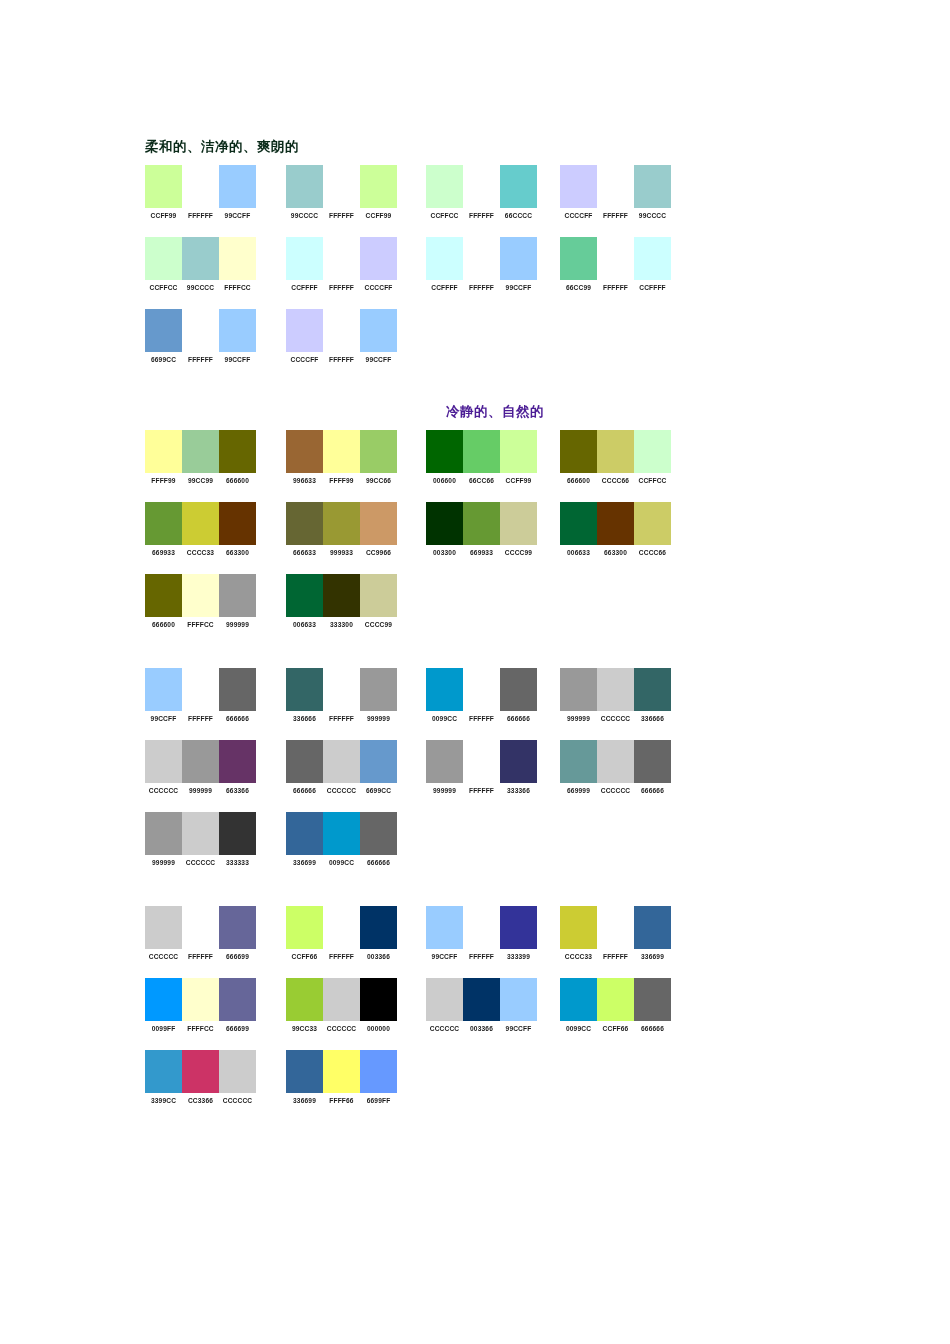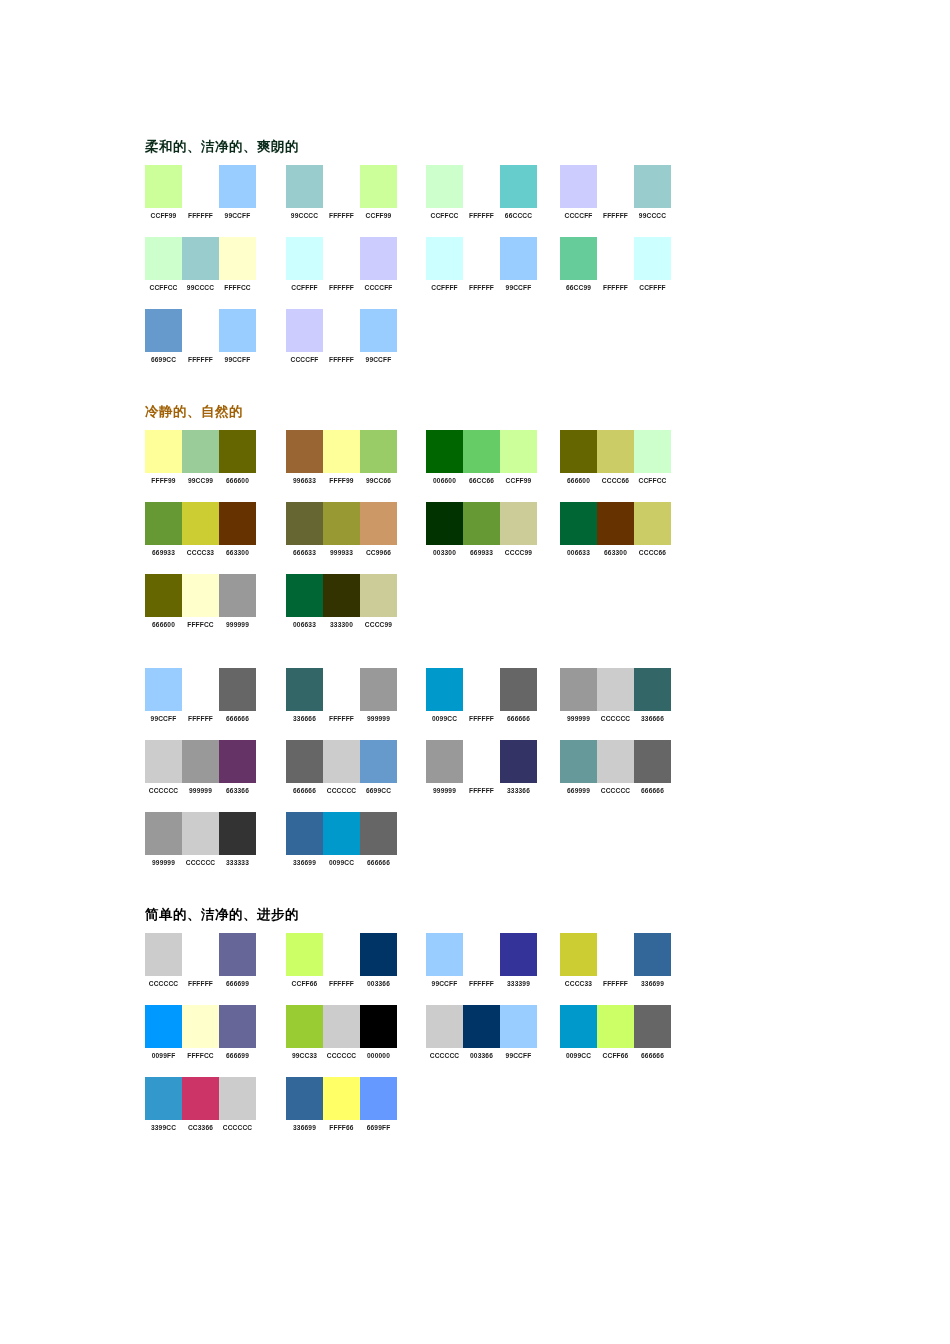--- a/index.html
+++ b/index.html
@@ -235,21 +235,21 @@
               <div class="codes">
                 <span class="code" style="color: rgb(26, 26, 26);">CCCCFF</span>
                 <span class="code" style="color: rgb(26, 26, 26);">FFFFFF</span>
                 <span class="code" style="color: rgb(26, 26, 26);">99CCFF</span>
               </div>
             </div>
           </div>
         </div>
       </div>
       <div class="section">
-        <div class="section-heading" style="color: #a16207;">冷静的、自然的</div>
+        <div class="section-heading" style="color: #4c1d95; text-align: center;">冷静的、自然的</div>
         <div class="rows">
           <div class="palette-row">
             <div class="palette-group col-0">
               <div class="swatches">
                 <div class="swatch" style="background: rgb(255, 255, 153);"></div>
                 <div class="swatch" style="background: rgb(153, 204, 153);"></div>
                 <div class="swatch" style="background: rgb(102, 102, 0);"></div>
               </div>
               <div class="codes">
                 <span class="code" style="color: rgb(26, 26, 26);">FFFF99</span>
@@ -496,21 +496,20 @@
               <div class="codes">
                 <span class="code" style="color: rgb(26, 26, 26);">336699</span>
                 <span class="code" style="color: rgb(26, 26, 26);">0099CC</span>
                 <span class="code" style="color: rgb(26, 26, 26);">666666</span>
               </div>
             </div>
           </div>
         </div>
       </div>
       <div class="section">
-        <div class="section-heading" style="color: rgb(0, 0, 0);">简单的、洁净的、进步的</div>
         <div class="rows">
           <div class="palette-row">
             <div class="palette-group col-0">
               <div class="swatches">
                 <div class="swatch" style="background: rgb(204, 204, 204);"></div>
                 <div class="swatch" style="background: rgb(255, 255, 255);"></div>
                 <div class="swatch" style="background: rgb(102, 102, 153);"></div>
               </div>
               <div class="codes">
                 <span class="code" style="color: rgb(26, 26, 26);">CCCCCC</span>

